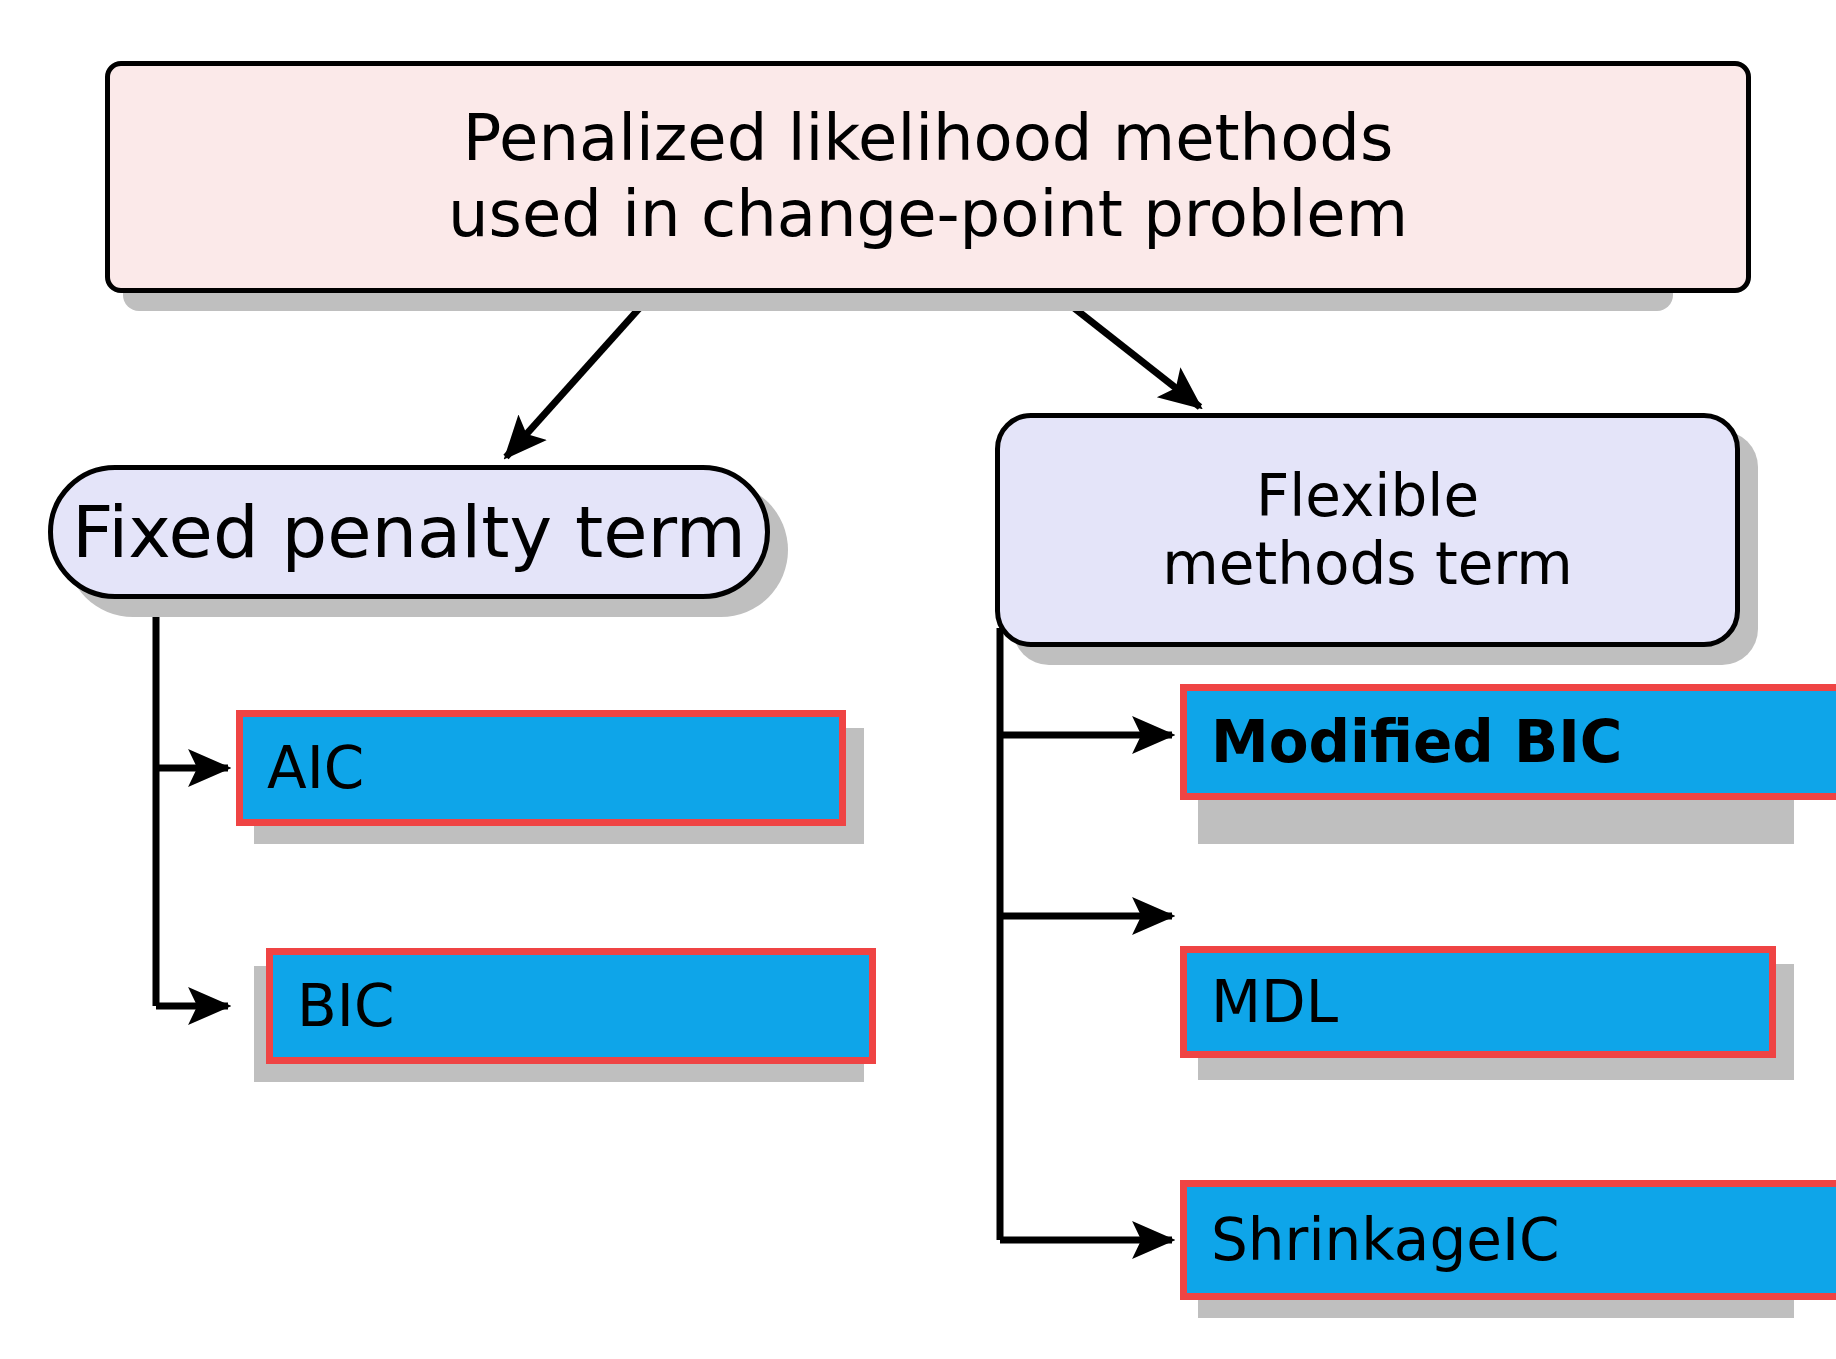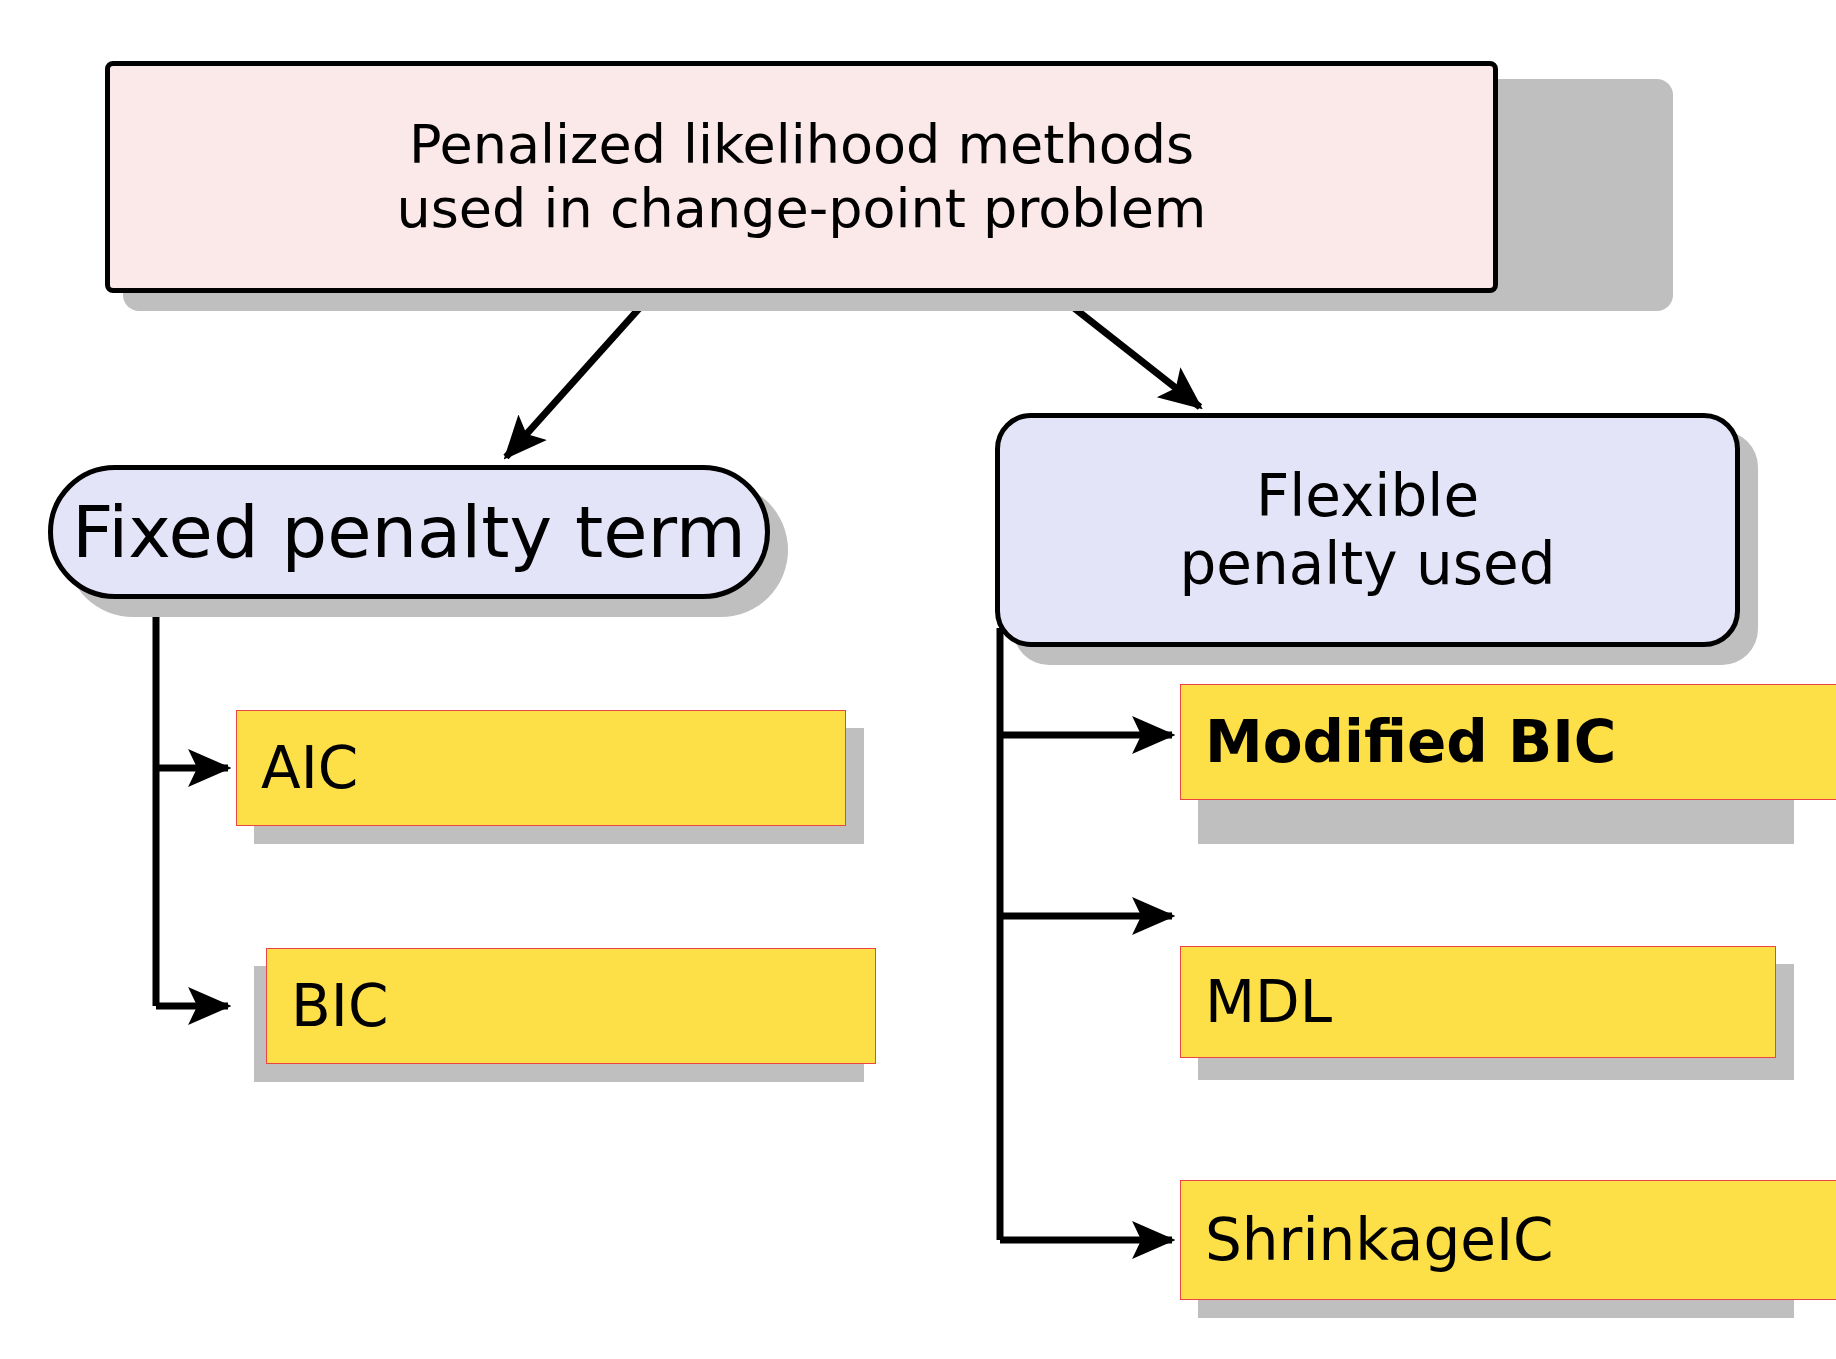--- a/index.html
+++ b/index.html
@@ -37,28 +37,28 @@
   .shadow {
     position: absolute;
     background: #bfbfbf;
     z-index: 1;
   }
 
   
   #node-root {
     left: 105px;
     top: 61px;
-    width: 1393px;
+    width: 1646px;
     height: 232px;
     background: #fbe9e9;
     border: 5px solid #000000;
-    border-radius: 8px;
+    border-radius: 16px;
     justify-content: center;
     text-align: center;
-    font-size: 54px;
+    font-size: 64px;
     z-index: 3;
   }
   #shadow-root {
     left: 123px;
     top: 79px;
     width: 1550px;
     height: 232px;
     border-radius: 16px;
   }
 
@@ -99,22 +99,22 @@
   #shadow-flexible {
     left: 1013px;
     top: 431px;
     width: 745px;
     height: 234px;
     border-radius: 36px;
   }
 
   
   .leaf {
-    background: #fde047;
-    border: 1px solid #ef4444;
+    background: #0ea5e9;
+    border: 7px solid #ef4444;
     border-radius: 0;
     justify-content: flex-start;
     padding-left: 24px;
     font-size: 58px;
     z-index: 3;
   }
   .leaf-shadow {
     border-radius: 0;
   }
 
@@ -169,21 +169,21 @@
 
     <path d="M 1000 1240 L 1172 1240" stroke="#000000" stroke-width="7" fill="none" marker-end="url(#arrowhead)"></path>
   </svg>
 
   <div class="node" id="node-root">Penalized likelihood methods
 used in change-point problem</div>
 
   <div class="node" id="node-fixed">Fixed penalty term</div>
 
   <div class="node" id="node-flexible">Flexible
-penalty used</div>
+methods term</div>
 
   <div class="node leaf" id="node-aic">AIC</div>
 
   <div class="node leaf" id="node-bic">BIC</div>
 
   <div class="node leaf" id="node-modbic">Modified BIC</div>
 
   <div class="node leaf" id="node-mdl">MDL</div>
 
   <div class="node leaf" id="node-shrink">ShrinkageIC</div>

